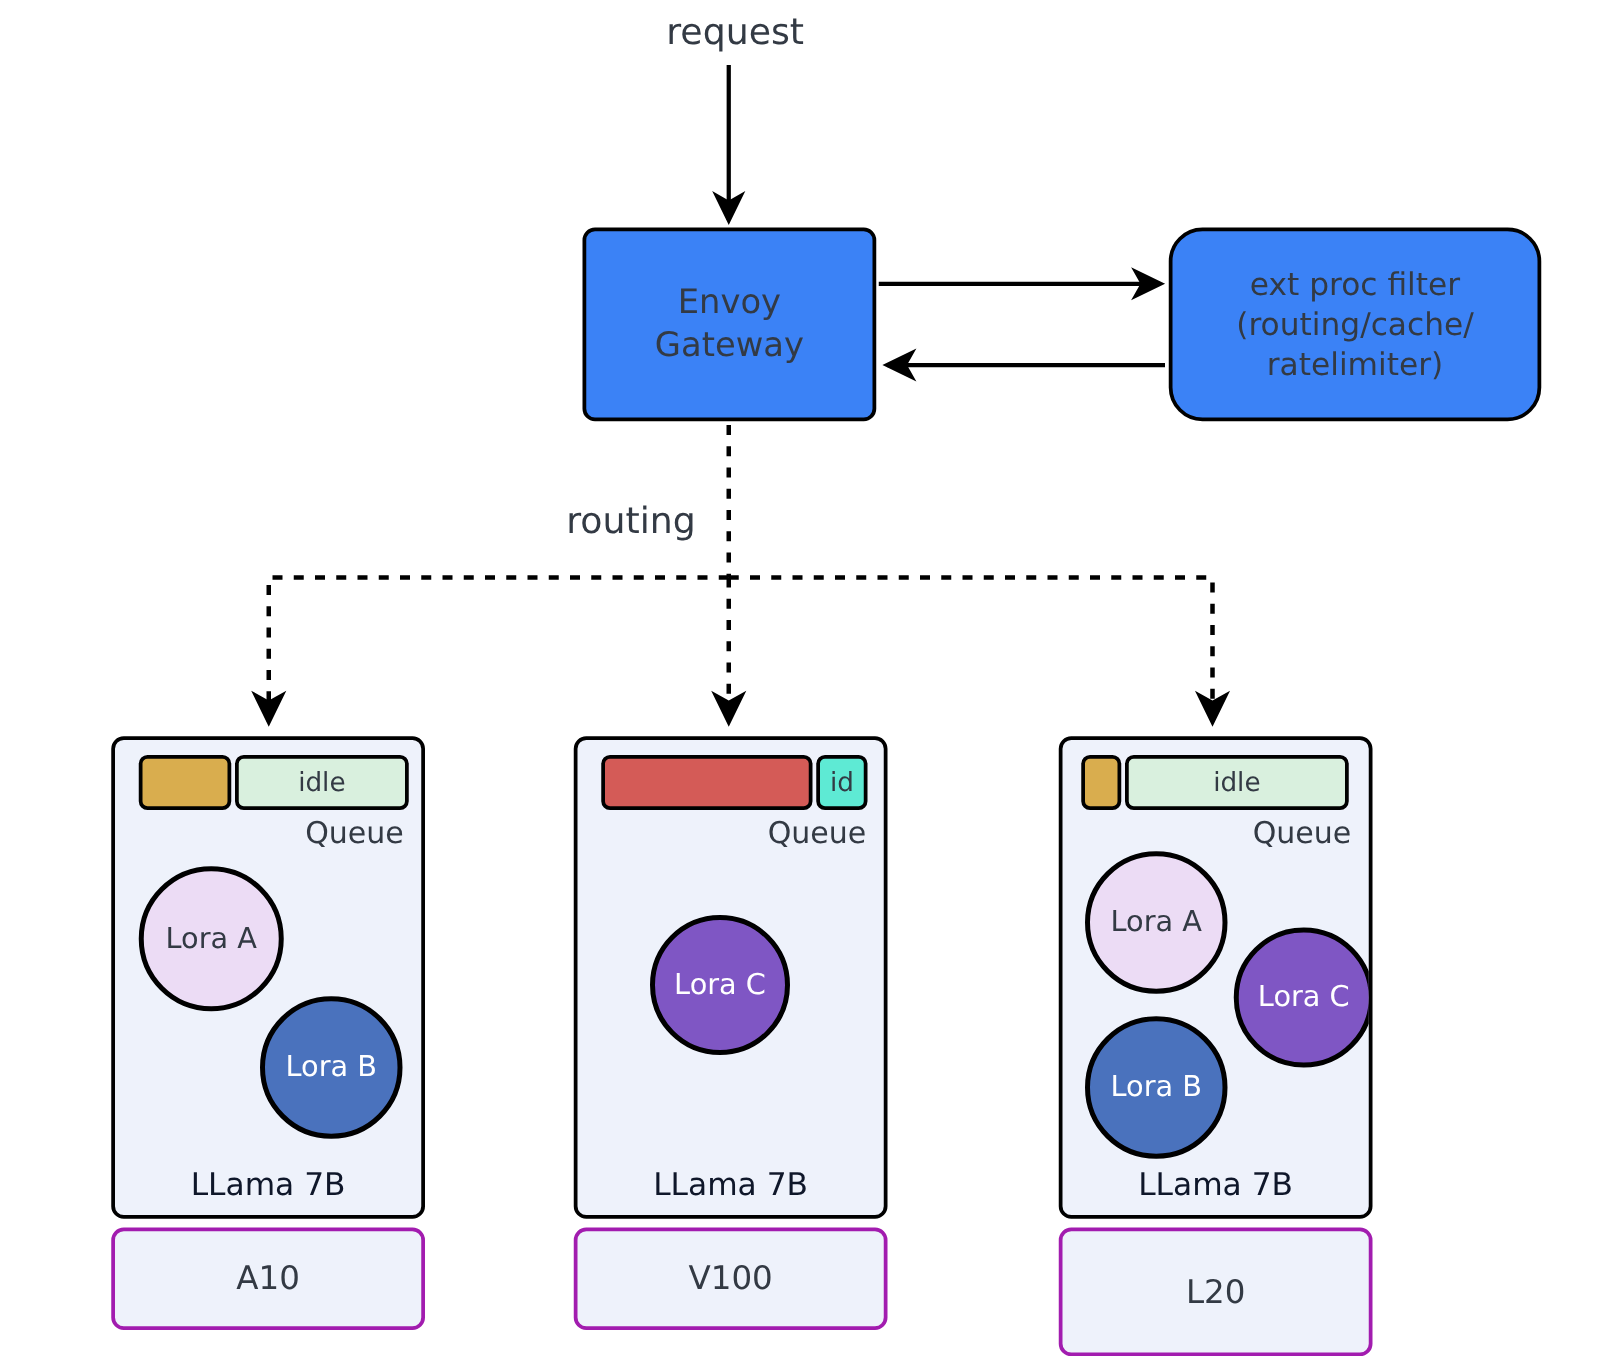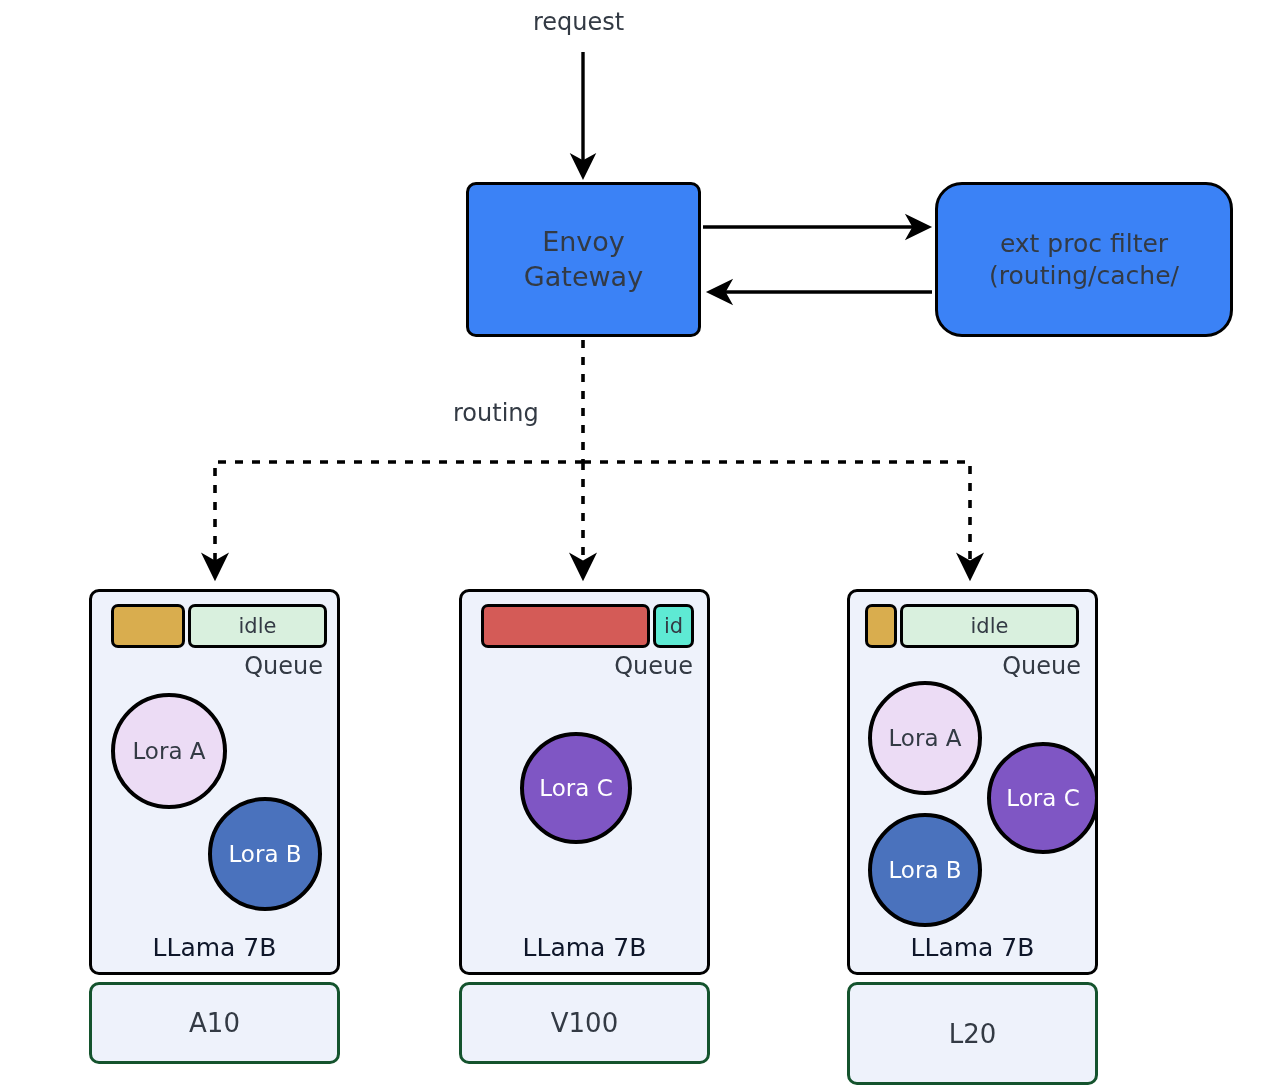--- a/index.html
+++ b/index.html
@@ -44,21 +44,21 @@
     left: 466px; top: 182px; width: 235px; height: 155px;
     font-size: 27px;
   }
   #ext-proc-filter {
     left: 935px; top: 182px; width: 298px; height: 155px;
     font-size: 25px;
     border-radius: 27px;
   }
   .edge-label {
     position: absolute;
-    font-size: 24px;
+    font-size: 29px;
     color: #333a44;
     white-space: nowrap;
   }
   #request-label { left: 533px; top: 8px; }
   #routing-label { left: 453px; top: 399px; }
 
   
   .pod-card {
     position: absolute;
     box-sizing: border-box;
@@ -113,21 +113,21 @@
     display: flex;
     align-items: center;
     justify-content: center;
     font-size: 23px;
     white-space: nowrap;
   }
   .gpu-box {
     position: absolute;
     box-sizing: border-box;
     background: #eef2fb;
-    border: 3px solid #14532d;
+    border: 3px solid #a21caf;
     border-radius: 10px;
     display: flex;
     align-items: center;
     justify-content: center;
     font-size: 26px;
     color: #333a44;
   }
   #gpu-box-1 { left: 89px; top: 982px; width: 251px; height: 82px; }
   #gpu-box-2 { left: 459px; top: 982px; width: 251px; height: 82px; }
   #gpu-box-3 { left: 847px; top: 982px; width: 251px; height: 103px; }
@@ -182,20 +182,21 @@
     <div>
       <div>Envoy</div>
       <div>Gateway</div>
     </div>
   </div>
 
   <div class="node" id="ext-proc-filter">
     <div>
       <div>ext proc filter</div>
       <div>(routing/cache/</div>
+      <div>ratelimiter)</div>
     </div>
   </div>
 
   <div class="edge-label" id="routing-label">routing</div>
 
   <div id="pods-root">
       <div class="pod-card" id="pod-card-1">
         <div class="queue-row" style="left: 19px;">
           <div class="queue-seg" style="width: 74px; background: rgb(217, 173, 78);"></div>
           <div class="queue-seg" style="width: 139px; background: rgb(217, 240, 222);">idle</div>

